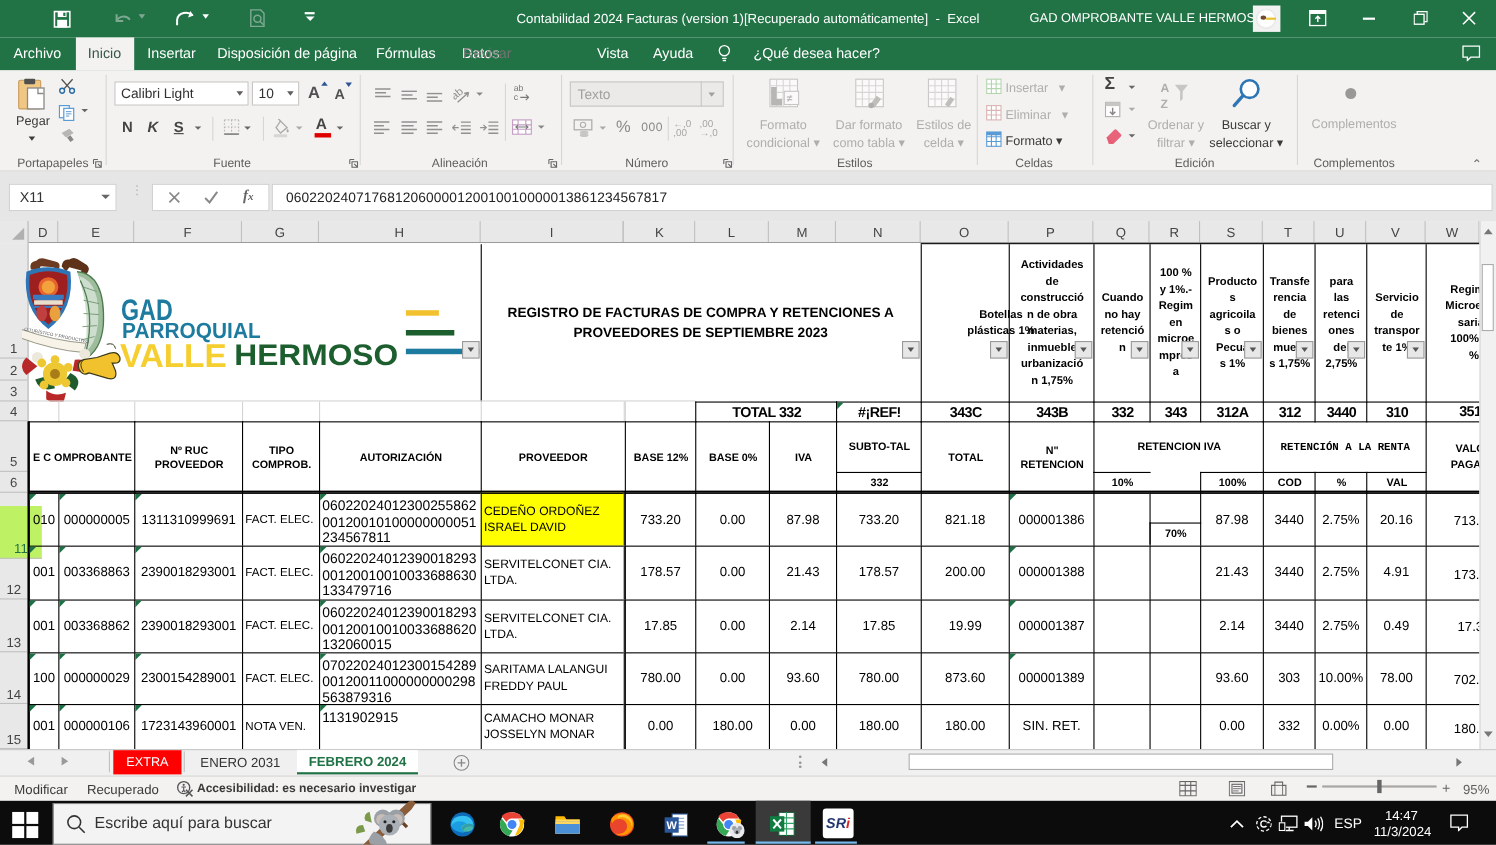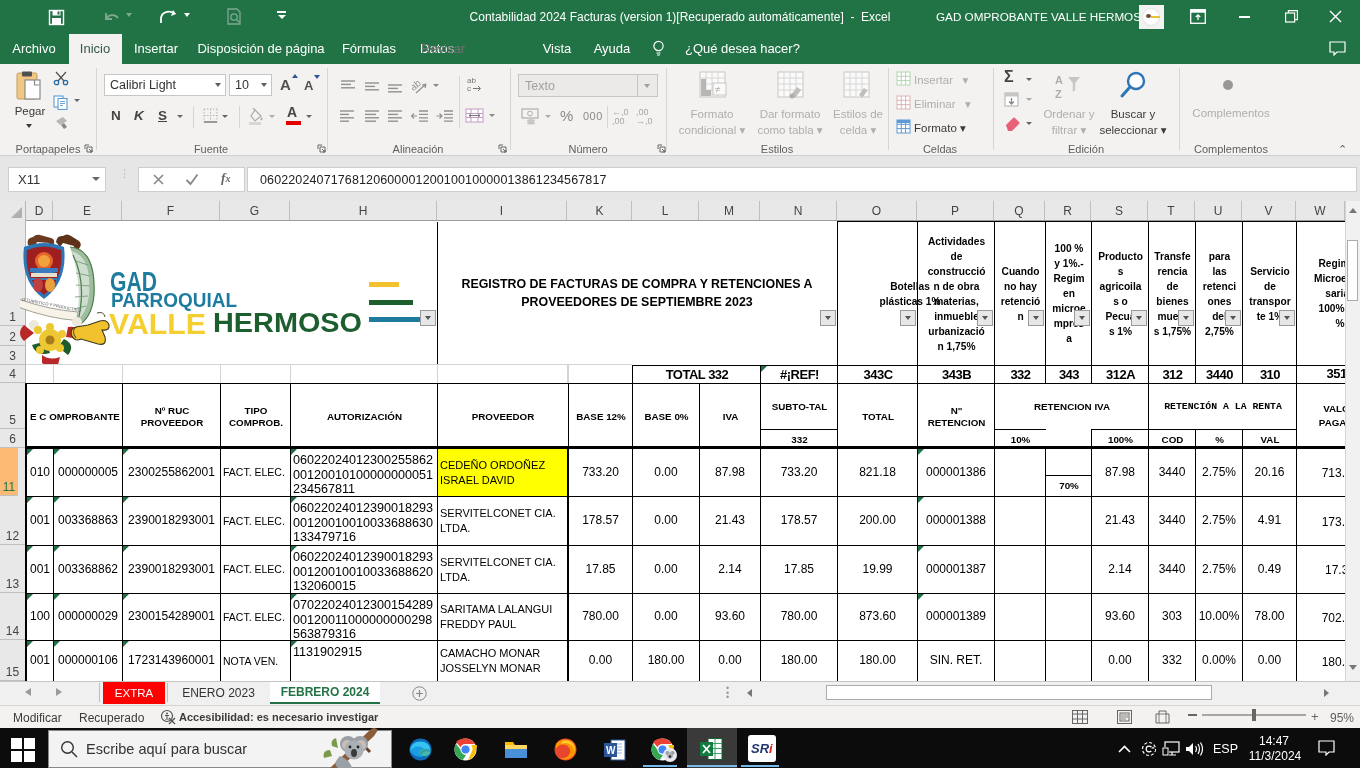--- a/index.html
+++ b/index.html
@@ -346,21 +346,21 @@
 <div class="ab" style="left:1296px;top:201px;width:49px;height:19px;border-right:1px solid #c0c0c0;box-sizing:border-box;display:flex;align-items:center;justify-content:center;font-size:12px;color:#444;">W</div>
 <div class="ab" style="left:566px;top:201px;width:1px;height:19px;background:#c0c0c0;"></div>
 <div class="ab" style="left:0;top:221px;width:1345px;height:460px;background:#fff;"></div>
 <div class="ab" style="left:0;top:221px;width:26px;height:460px;background:#e8e8e8;border-right:1px solid #b5b5b5;box-sizing:border-box;"></div>
 <div class="ab" style="left:0;top:221px;width:25px;height:105px;background:transparent;border-bottom:1px solid #c0c0c0;box-sizing:border-box;display:flex;align-items:flex-end;justify-content:center;font-size:12px;color:#444;padding-bottom:1px;">1</div>
 <div class="ab" style="left:0;top:326px;width:25px;height:20px;background:transparent;border-bottom:1px solid #c0c0c0;box-sizing:border-box;display:flex;align-items:flex-end;justify-content:center;font-size:12px;color:#444;padding-bottom:1px;">2</div>
 <div class="ab" style="left:0;top:346px;width:25px;height:19px;background:transparent;border-bottom:1px solid #c0c0c0;box-sizing:border-box;display:flex;align-items:flex-end;justify-content:center;font-size:12px;color:#444;padding-bottom:1px;">3</div>
 <div class="ab" style="left:0;top:365px;width:25px;height:18px;background:transparent;border-bottom:1px solid #c0c0c0;box-sizing:border-box;display:flex;align-items:flex-end;justify-content:center;font-size:12px;color:#444;padding-bottom:1px;">4</div>
 <div class="ab" style="left:0;top:383px;width:25px;height:46px;background:transparent;border-bottom:1px solid #c0c0c0;box-sizing:border-box;display:flex;align-items:flex-end;justify-content:center;font-size:12px;color:#444;padding-bottom:1px;">5</div>
 <div class="ab" style="left:0;top:429px;width:25px;height:19px;background:transparent;border-bottom:1px solid #c0c0c0;box-sizing:border-box;display:flex;align-items:flex-end;justify-content:center;font-size:12px;color:#444;padding-bottom:1px;">6</div>
-<div class="ab" style="left:0;top:448px;width:18px;height:48px;background:#fdba74;border-bottom:1px solid #c0c0c0;box-sizing:border-box;display:flex;align-items:flex-end;justify-content:center;font-size:12px;color:#217346;padding-bottom:1px;">11</div>
+<div class="ab" style="left:0;top:460px;width:38px;height:48px;background:#bef264;border-bottom:1px solid #c0c0c0;box-sizing:border-box;display:flex;align-items:flex-end;justify-content:center;font-size:12px;color:#217346;padding-bottom:1px;">11</div>
 <div class="ab" style="left:0;top:496px;width:25px;height:49px;background:transparent;border-bottom:1px solid #c0c0c0;box-sizing:border-box;display:flex;align-items:flex-end;justify-content:center;font-size:12px;color:#444;padding-bottom:1px;">12</div>
 <div class="ab" style="left:0;top:545px;width:25px;height:48px;background:transparent;border-bottom:1px solid #c0c0c0;box-sizing:border-box;display:flex;align-items:flex-end;justify-content:center;font-size:12px;color:#444;padding-bottom:1px;">13</div>
 <div class="ab" style="left:0;top:593px;width:25px;height:47px;background:transparent;border-bottom:1px solid #c0c0c0;box-sizing:border-box;display:flex;align-items:flex-end;justify-content:center;font-size:12px;color:#444;padding-bottom:1px;">14</div>
 <div class="ab" style="left:0;top:640px;width:25px;height:41px;background:transparent;border-bottom:1px solid #c0c0c0;box-sizing:border-box;display:flex;align-items:flex-end;justify-content:center;font-size:12px;color:#444;padding-bottom:1px;">15</div>
 <svg class="ab" style="left:20px;top:221px" width="420px" height="144px" viewBox="0 0 420 144">
 
 <path d="M8 24 q-2 -7 5 -8 q3 -3 7 -2 l11 3 q4 1 3 5 l-1 5 l-4 -1 l0 -4 l-12 -1 l-2 4 z" fill="#6b3a20"></path>
 <path d="M36 21 q1 -7 7 -6 q4 -3 8 0 l8 5 q3 3 1 6 l-3 5 l-4 -2 l1 -4 l-11 -3 l-3 4 z" fill="#5d3219"></path>
 
 <path d="M4 26 q-4 34 20 52 q24 -18 20 -52 q-20 -8 -40 0 z" fill="#2e75b6"></path>
@@ -476,21 +476,21 @@
 <div class="cell" style="left:1148px;top:429px;width:47px;height:19px;border:1px solid #000;border-right:none;border-bottom:none;font-weight:bold;font-size:9.8px;overflow:hidden;">COD</div>
 <div class="cell" style="left:1195px;top:429px;width:47px;height:19px;border:1px solid #000;border-right:none;border-bottom:none;font-weight:bold;font-size:9.8px;overflow:hidden;">%</div>
 <div class="cell" style="left:1242px;top:429px;width:54px;height:19px;border:1px solid #000;border-right:none;border-bottom:none;font-weight:bold;font-size:9.8px;overflow:hidden;">VAL</div>
 <div class="ab" style="left:1296px;top:383px;width:49px;height:65px;border-top:1px solid #000;border-left:1px solid #000;box-sizing:border-box;overflow:hidden;">
     <div class="cell" style="left:0;top:0;width:86px;height:63px;font-weight:bold;font-size:9.8px;line-height:14px;">VALOR<br>PAGADO</div>
   </div>
 <div class="ab" style="left:25px;top:383px;width:2px;height:298px;background:#000;"></div>
 <div class="ab" style="left:26px;top:446px;width:1319px;height:2px;background:#000;"></div>
 <div class="cell" style="left:26px;top:448px;width:27px;height:48px;border:1px solid #000;border-right:none;border-bottom:none;justify-content:center;text-align:center;font-size:12px;box-sizing:border-box;overflow:hidden;">010</div>
 <div class="cell" style="left:53px;top:448px;width:69px;height:48px;border:1px solid #000;border-right:none;border-bottom:none;justify-content:center;text-align:center;font-size:12px;box-sizing:border-box;overflow:hidden;">000000005</div>
-<div class="cell" style="left:122px;top:448px;width:98px;height:48px;border:1px solid #000;border-right:none;border-bottom:none;justify-content:center;text-align:center;font-size:12px;box-sizing:border-box;overflow:hidden;">2300255862001</div>
+<div class="cell" style="left:122px;top:448px;width:98px;height:48px;border:1px solid #000;border-right:none;border-bottom:none;justify-content:center;text-align:center;font-size:12px;box-sizing:border-box;overflow:hidden;">1311310999691</div>
 <div class="cell" style="left:220px;top:448px;width:70px;height:48px;border:1px solid #000;border-right:none;border-bottom:none;justify-content:flex-start;text-align:left;padding-left:2px;font-size:10.5px;box-sizing:border-box;overflow:hidden;">FACT. ELEC.</div>
 <div class="cell" style="left:290px;top:448px;width:147px;height:48px;border:1px solid #000;border-right:none;border-bottom:none;justify-content:flex-start;text-align:left;padding-left:2px;align-items:flex-start;padding-top:4px;line-height:14.6px;font-size:12.6px;box-sizing:border-box;overflow:hidden;">06022024012300255862<br>00120010100000000051<br>234567811</div>
 <div class="cell" style="left:437px;top:448px;width:130px;height:48px;border:1px solid #000;border-right:none;border-bottom:none;justify-content:flex-start;text-align:left;padding-left:2px;line-height:14.6px;background:#ffff00;font-size:11px;box-sizing:border-box;overflow:hidden;">CEDEÑO ORDOÑEZ<br>ISRAEL DAVID</div>
 <div class="cell" style="left:568px;top:448px;width:64px;height:48px;border:1px solid #000;border-right:none;border-bottom:none;justify-content:center;text-align:center;font-size:12px;box-sizing:border-box;overflow:hidden;">733.20</div>
 <div class="cell" style="left:632px;top:448px;width:67px;height:48px;border:1px solid #000;border-right:none;border-bottom:none;justify-content:center;text-align:center;font-size:12px;box-sizing:border-box;overflow:hidden;">0.00</div>
 <div class="cell" style="left:699px;top:448px;width:61px;height:48px;border:1px solid #000;border-right:none;border-bottom:none;justify-content:center;text-align:center;font-size:12px;box-sizing:border-box;overflow:hidden;">87.98</div>
 <div class="cell" style="left:760px;top:448px;width:77px;height:48px;border:1px solid #000;border-right:none;border-bottom:none;justify-content:center;text-align:center;font-size:12px;box-sizing:border-box;overflow:hidden;">733.20</div>
 <div class="cell" style="left:837px;top:448px;width:80px;height:48px;border:1px solid #000;border-right:none;border-bottom:none;justify-content:center;text-align:center;font-size:12px;box-sizing:border-box;overflow:hidden;">821.18</div>
 <div class="cell" style="left:917px;top:448px;width:77px;height:48px;border:1px solid #000;border-right:none;border-bottom:none;justify-content:center;text-align:center;font-size:12px;box-sizing:border-box;overflow:hidden;">000001386</div>
 <div class="cell" style="left:994px;top:448px;width:51px;height:48px;border:1px solid #000;border-right:none;border-bottom:none;justify-content:center;text-align:center;font-size:12px;box-sizing:border-box;overflow:hidden;"></div>
@@ -614,21 +614,21 @@
 <div class="gt" style="left:54px;top:641px;"></div>
 <div class="gt" style="left:123px;top:641px;"></div>
 <div class="gt" style="left:291px;top:641px;"></div>
 <div class="ab" style="left:567px;top:640px;width:1px;height:41px;background:#000;"></div>
 <div class="ab" style="left:0;top:681px;width:1360px;height:24px;background:#f0f0f0;border-top:1px solid #c6c6c6;box-sizing:border-box;"></div>
 <div class="ab" style="left:25px;top:688px;width:0;height:0;border-top:4.5px solid transparent;border-bottom:4.5px solid transparent;border-right:6px solid #9a9a9a;"></div>
 <div class="ab" style="left:56px;top:688px;width:0;height:0;border-top:4.5px solid transparent;border-bottom:4.5px solid transparent;border-left:6px solid #9a9a9a;"></div>
 <div class="ab" style="left:99px;top:683px;width:1px;height:19px;background:#c0c0c0;"></div>
 <div class="ab" style="left:103px;top:682px;width:62px;height:22px;background:#fe0000;color:#fff;font-size:11.5px;display:flex;align-items:center;justify-content:center;">EXTRA</div>
 <div class="ab" style="left:167px;top:683px;width:1px;height:19px;background:#c0c0c0;"></div>
-<div class="ab" style="left:168px;top:682px;width:101px;height:22px;color:#333;font-size:12px;display:flex;align-items:center;justify-content:center;">ENERO 2023</div>
+<div class="ab" style="left:168px;top:682px;width:101px;height:22px;color:#333;font-size:12px;display:flex;align-items:center;justify-content:center;">ENERO 2031</div>
 <div class="ab" style="left:270px;top:682px;width:110px;height:22px;background:#fff;border-bottom:2px solid #217346;box-sizing:border-box;color:#217346;font-weight:bold;font-size:12px;display:flex;align-items:center;justify-content:center;">FEBRERO 2024</div>
 <svg class="ab" style="left:412px;top:686px" width="15" height="15" viewBox="0 0 15 15">
 <circle cx="7.5" cy="7.5" r="6.7" fill="none" stroke="#888" stroke-width="1"></circle>
 <path d="M7.5 4 v7 M4 7.5 h7" stroke="#888" stroke-width="1.2"></path>
   </svg>
 <div class="ab" style="left:726px;top:686px;font-size:9px;color:#999;line-height:4.5px;">•<br>•<br>•</div>
 <div class="ab" style="left:741px;top:685px;width:16px;height:16px;display:flex;align-items:center;justify-content:center;">
     <div style="width:0;height:0;border-top:4px solid transparent;border-bottom:4px solid transparent;border-right:5px solid #777;"></div>
   </div>
 <div class="ab" style="left:826px;top:685px;width:386px;height:15px;background:#fff;border:1px solid #ababab;box-sizing:border-box;"></div>

